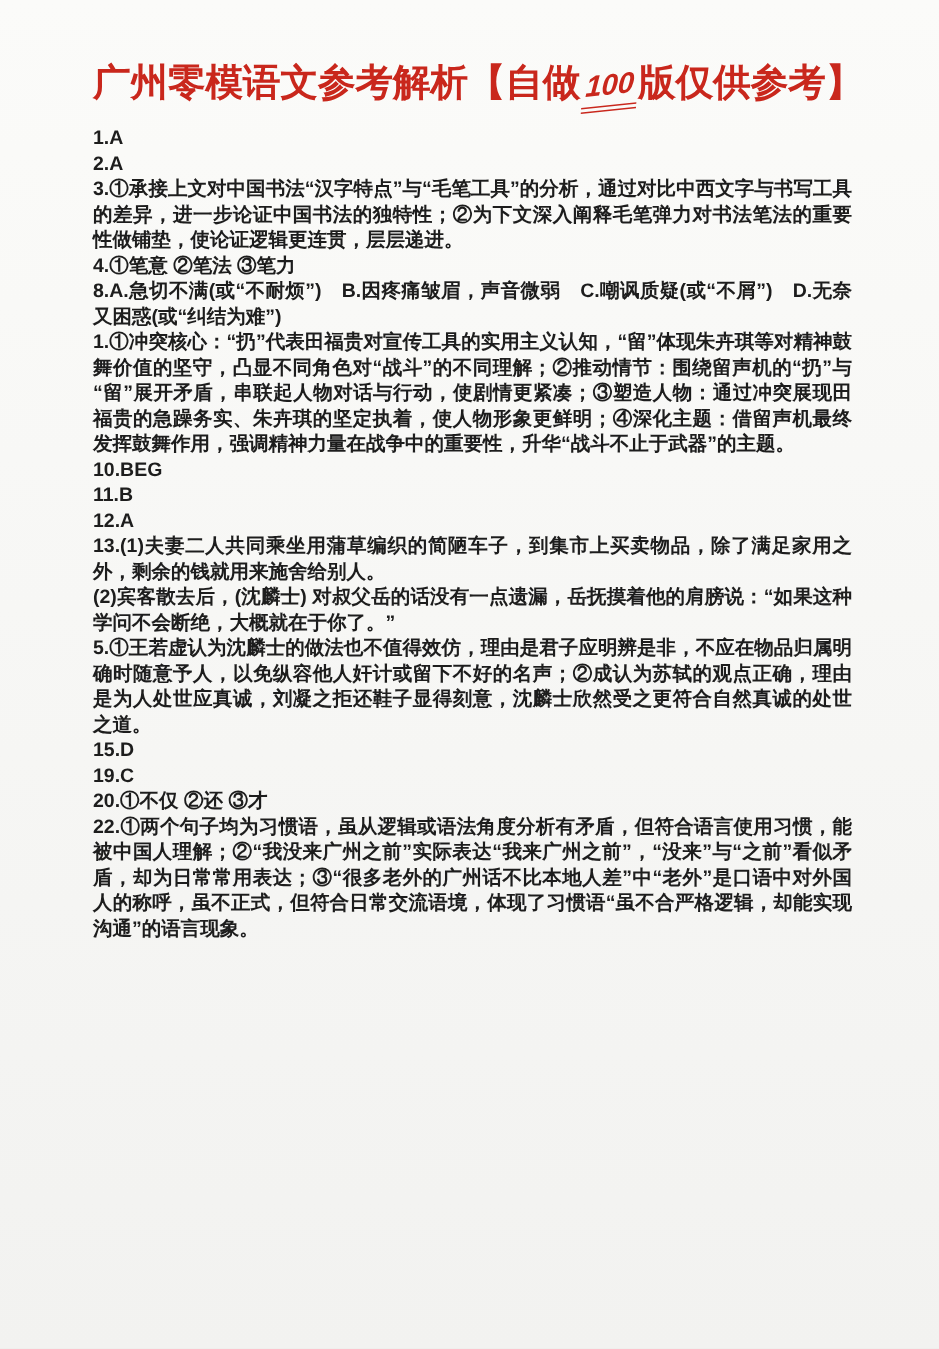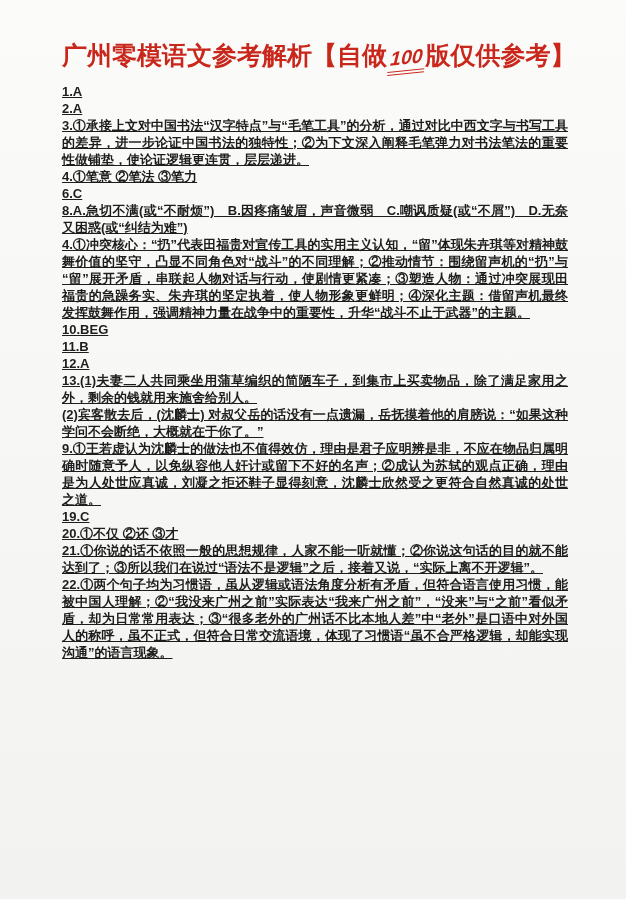--- a/index.html
+++ b/index.html
@@ -37,40 +37,38 @@
   }
   .answers { }
   .answer {
     margin: 0;
     font-size: 13px;
     line-height: 17px;
     font-weight: 600;
     color: #1d1d1d;
     text-align: justify;
     word-break: break-all;
-    text-decoration: underline;
   }
 </style>
 </head>
 <body>
 
 <div class="page">
   <h1 class="title"><span>广州零模语文参考解析【自做</span><span class="hundred">100</span><span>版仅供参考】</span></h1>
   <div class="answers">
       <p class="answer">1.A</p>
       <p class="answer">2.A</p>
       <p class="answer">3.①承接上文对中国书法“汉字特点”与“毛笔工具”的分析，通过对比中西文字与书写工具的差异，进一步论证中国书法的独特性；②为下文深入阐释毛笔弹力对书法笔法的重要性做铺垫，使论证逻辑更连贯，层层递进。</p>
       <p class="answer">4.①笔意 ②笔法 ③笔力</p>
-      <p class="answer">6.C</p>
       <p class="answer">8.A.急切不满(或“不耐烦”)　B.因疼痛皱眉，声音微弱　C.嘲讽质疑(或“不屑”)　D.无奈又困惑(或“纠结为难”)</p>
-      <p class="answer">4.①冲突核心：“扔”代表田福贵对宣传工具的实用主义认知，“留”体现朱卉琪等对精神鼓舞价值的坚守，凸显不同角色对“战斗”的不同理解；②推动情节：围绕留声机的“扔”与“留”展开矛盾，串联起人物对话与行动，使剧情更紧凑；③塑造人物：通过冲突展现田福贵的急躁务实、朱卉琪的坚定执着，使人物形象更鲜明；④深化主题：借留声机最终发挥鼓舞作用，强调精神力量在战争中的重要性，升华“战斗不止于武器”的主题。</p>
+      <p class="answer">1.①冲突核心：“扔”代表田福贵对宣传工具的实用主义认知，“留”体现朱卉琪等对精神鼓舞价值的坚守，凸显不同角色对“战斗”的不同理解；②推动情节：围绕留声机的“扔”与“留”展开矛盾，串联起人物对话与行动，使剧情更紧凑；③塑造人物：通过冲突展现田福贵的急躁务实、朱卉琪的坚定执着，使人物形象更鲜明；④深化主题：借留声机最终发挥鼓舞作用，强调精神力量在战争中的重要性，升华“战斗不止于武器”的主题。</p>
       <p class="answer">10.BEG</p>
       <p class="answer">11.B</p>
       <p class="answer">12.A</p>
       <p class="answer">13.(1)夫妻二人共同乘坐用蒲草编织的简陋车子，到集市上买卖物品，除了满足家用之外，剩余的钱就用来施舍给别人。</p>
       <p class="answer">(2)宾客散去后，(沈麟士) 对叔父岳的话没有一点遗漏，岳抚摸着他的肩膀说：“如果这种学问不会断绝，大概就在于你了。”</p>
-      <p class="answer">9.①王若虚认为沈麟士的做法也不值得效仿，理由是君子应明辨是非，不应在物品归属明确时随意予人，以免纵容他人奸计或留下不好的名声；②成认为苏轼的观点正确，理由是为人处世应真诚，刘凝之拒还鞋子显得刻意，沈麟士欣然受之更符合自然真诚的处世之道。</p>
+      <p class="answer">5.①王若虚认为沈麟士的做法也不值得效仿，理由是君子应明辨是非，不应在物品归属明确时随意予人，以免纵容他人奸计或留下不好的名声；②成认为苏轼的观点正确，理由是为人处世应真诚，刘凝之拒还鞋子显得刻意，沈麟士欣然受之更符合自然真诚的处世之道。</p>
+      <p class="answer">15.D</p>
       <p class="answer">19.C</p>
       <p class="answer">20.①不仅 ②还 ③才</p>
-      <p class="answer">21.①你说的话不依照一般的思想规律，人家不能一听就懂；②你说这句话的目的就不能达到了；③所以我们在说过“语法不是逻辑”之后，接着又说，“实际上离不开逻辑”。</p>
       <p class="answer">22.①两个句子均为习惯语，虽从逻辑或语法角度分析有矛盾，但符合语言使用习惯，能被中国人理解；②“我没来广州之前”实际表达“我来广州之前”，“没来”与“之前”看似矛盾，却为日常常用表达；③“很多老外的广州话不比本地人差”中“老外”是口语中对外国人的称呼，虽不正式，但符合日常交流语境，体现了习惯语“虽不合严格逻辑，却能实现沟通”的语言现象。</p>
     </div>
 </div>
 
 </body></html>

